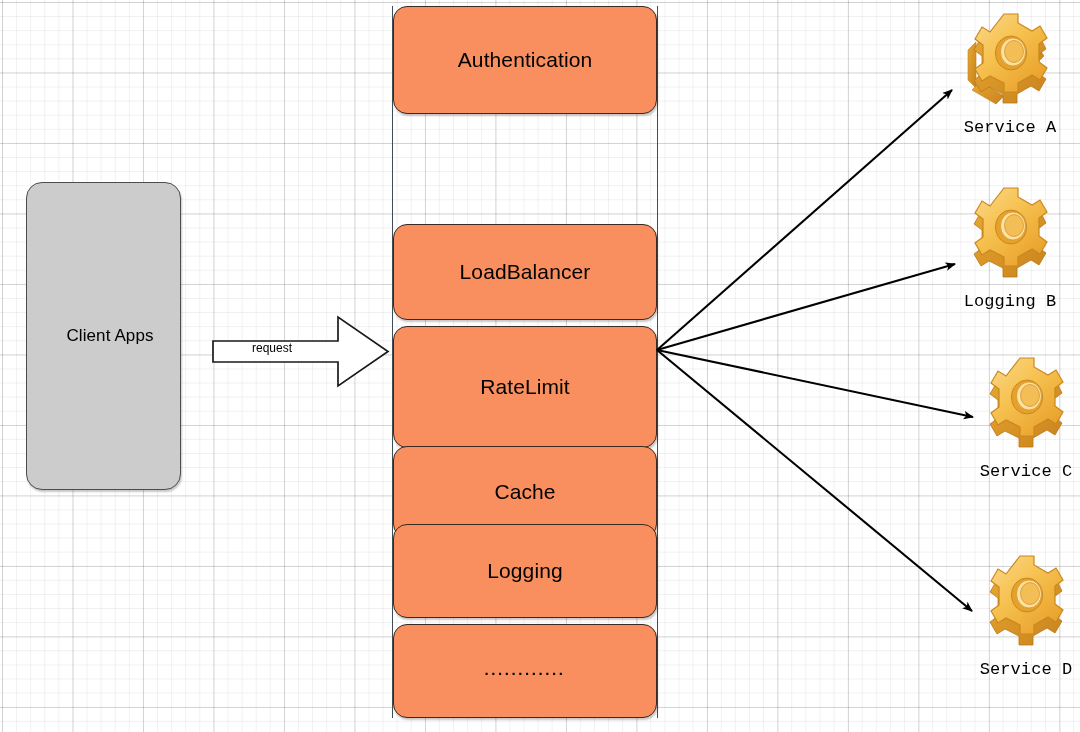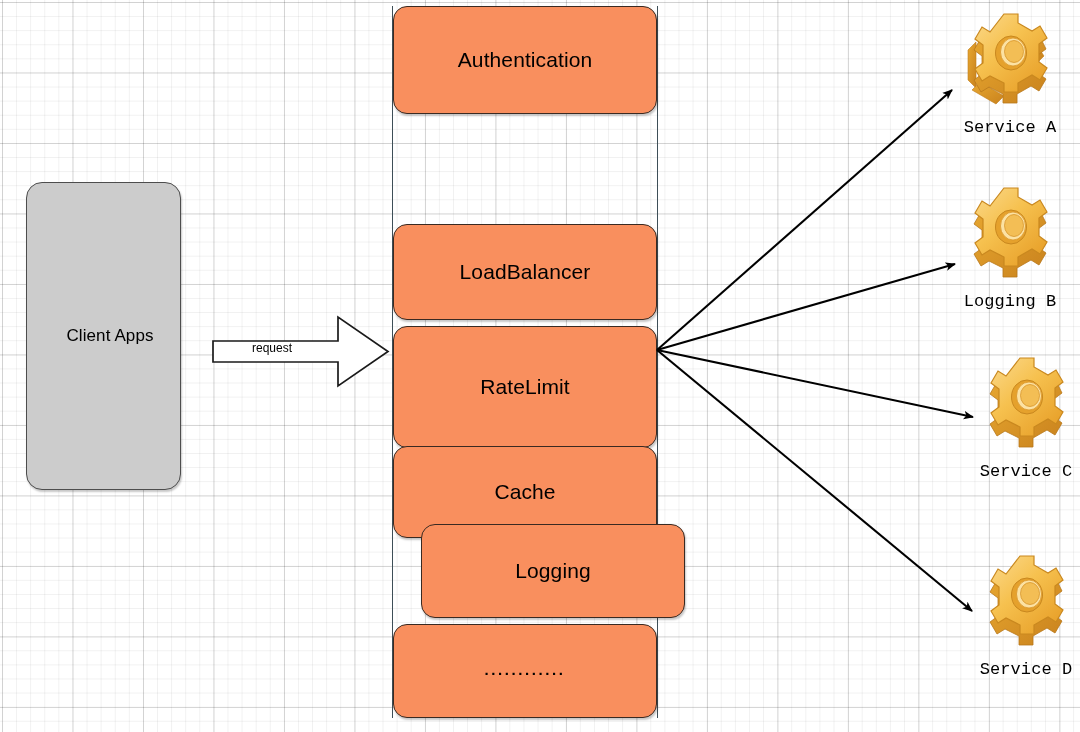--- a/index.html
+++ b/index.html
@@ -166,21 +166,21 @@
     </div>
     <div class="layer" style="top:218px;height:96px;">
       <span class="label">LoadBalancer</span>
     </div>
     <div class="layer" style="top:320px;height:122px;">
       <span class="label">RateLimit</span>
     </div>
     <div class="layer" style="top:420px;height:92px;margin-top:20px;">
       <span class="label">Cache</span>
     </div>
-    <div class="layer" style="top:518px;height:94px;margin-left:28px;">
+    <div class="layer" style="top:518px;height:94px;">
       <span class="label">Logging</span>
     </div>
     <div class="layer" style="top:618px;height:94px;">
       <span class="label dots">............</span>
     </div>
   </div>
 
   <svg class="fanout" viewBox="0 0 1080 732" xmlns="http://www.w3.org/2000/svg">
     <defs>
       <marker id="ahead" markerWidth="11" markerHeight="9" refX="9.4" refY="4.5" orient="auto" markerUnits="userSpaceOnUse">

